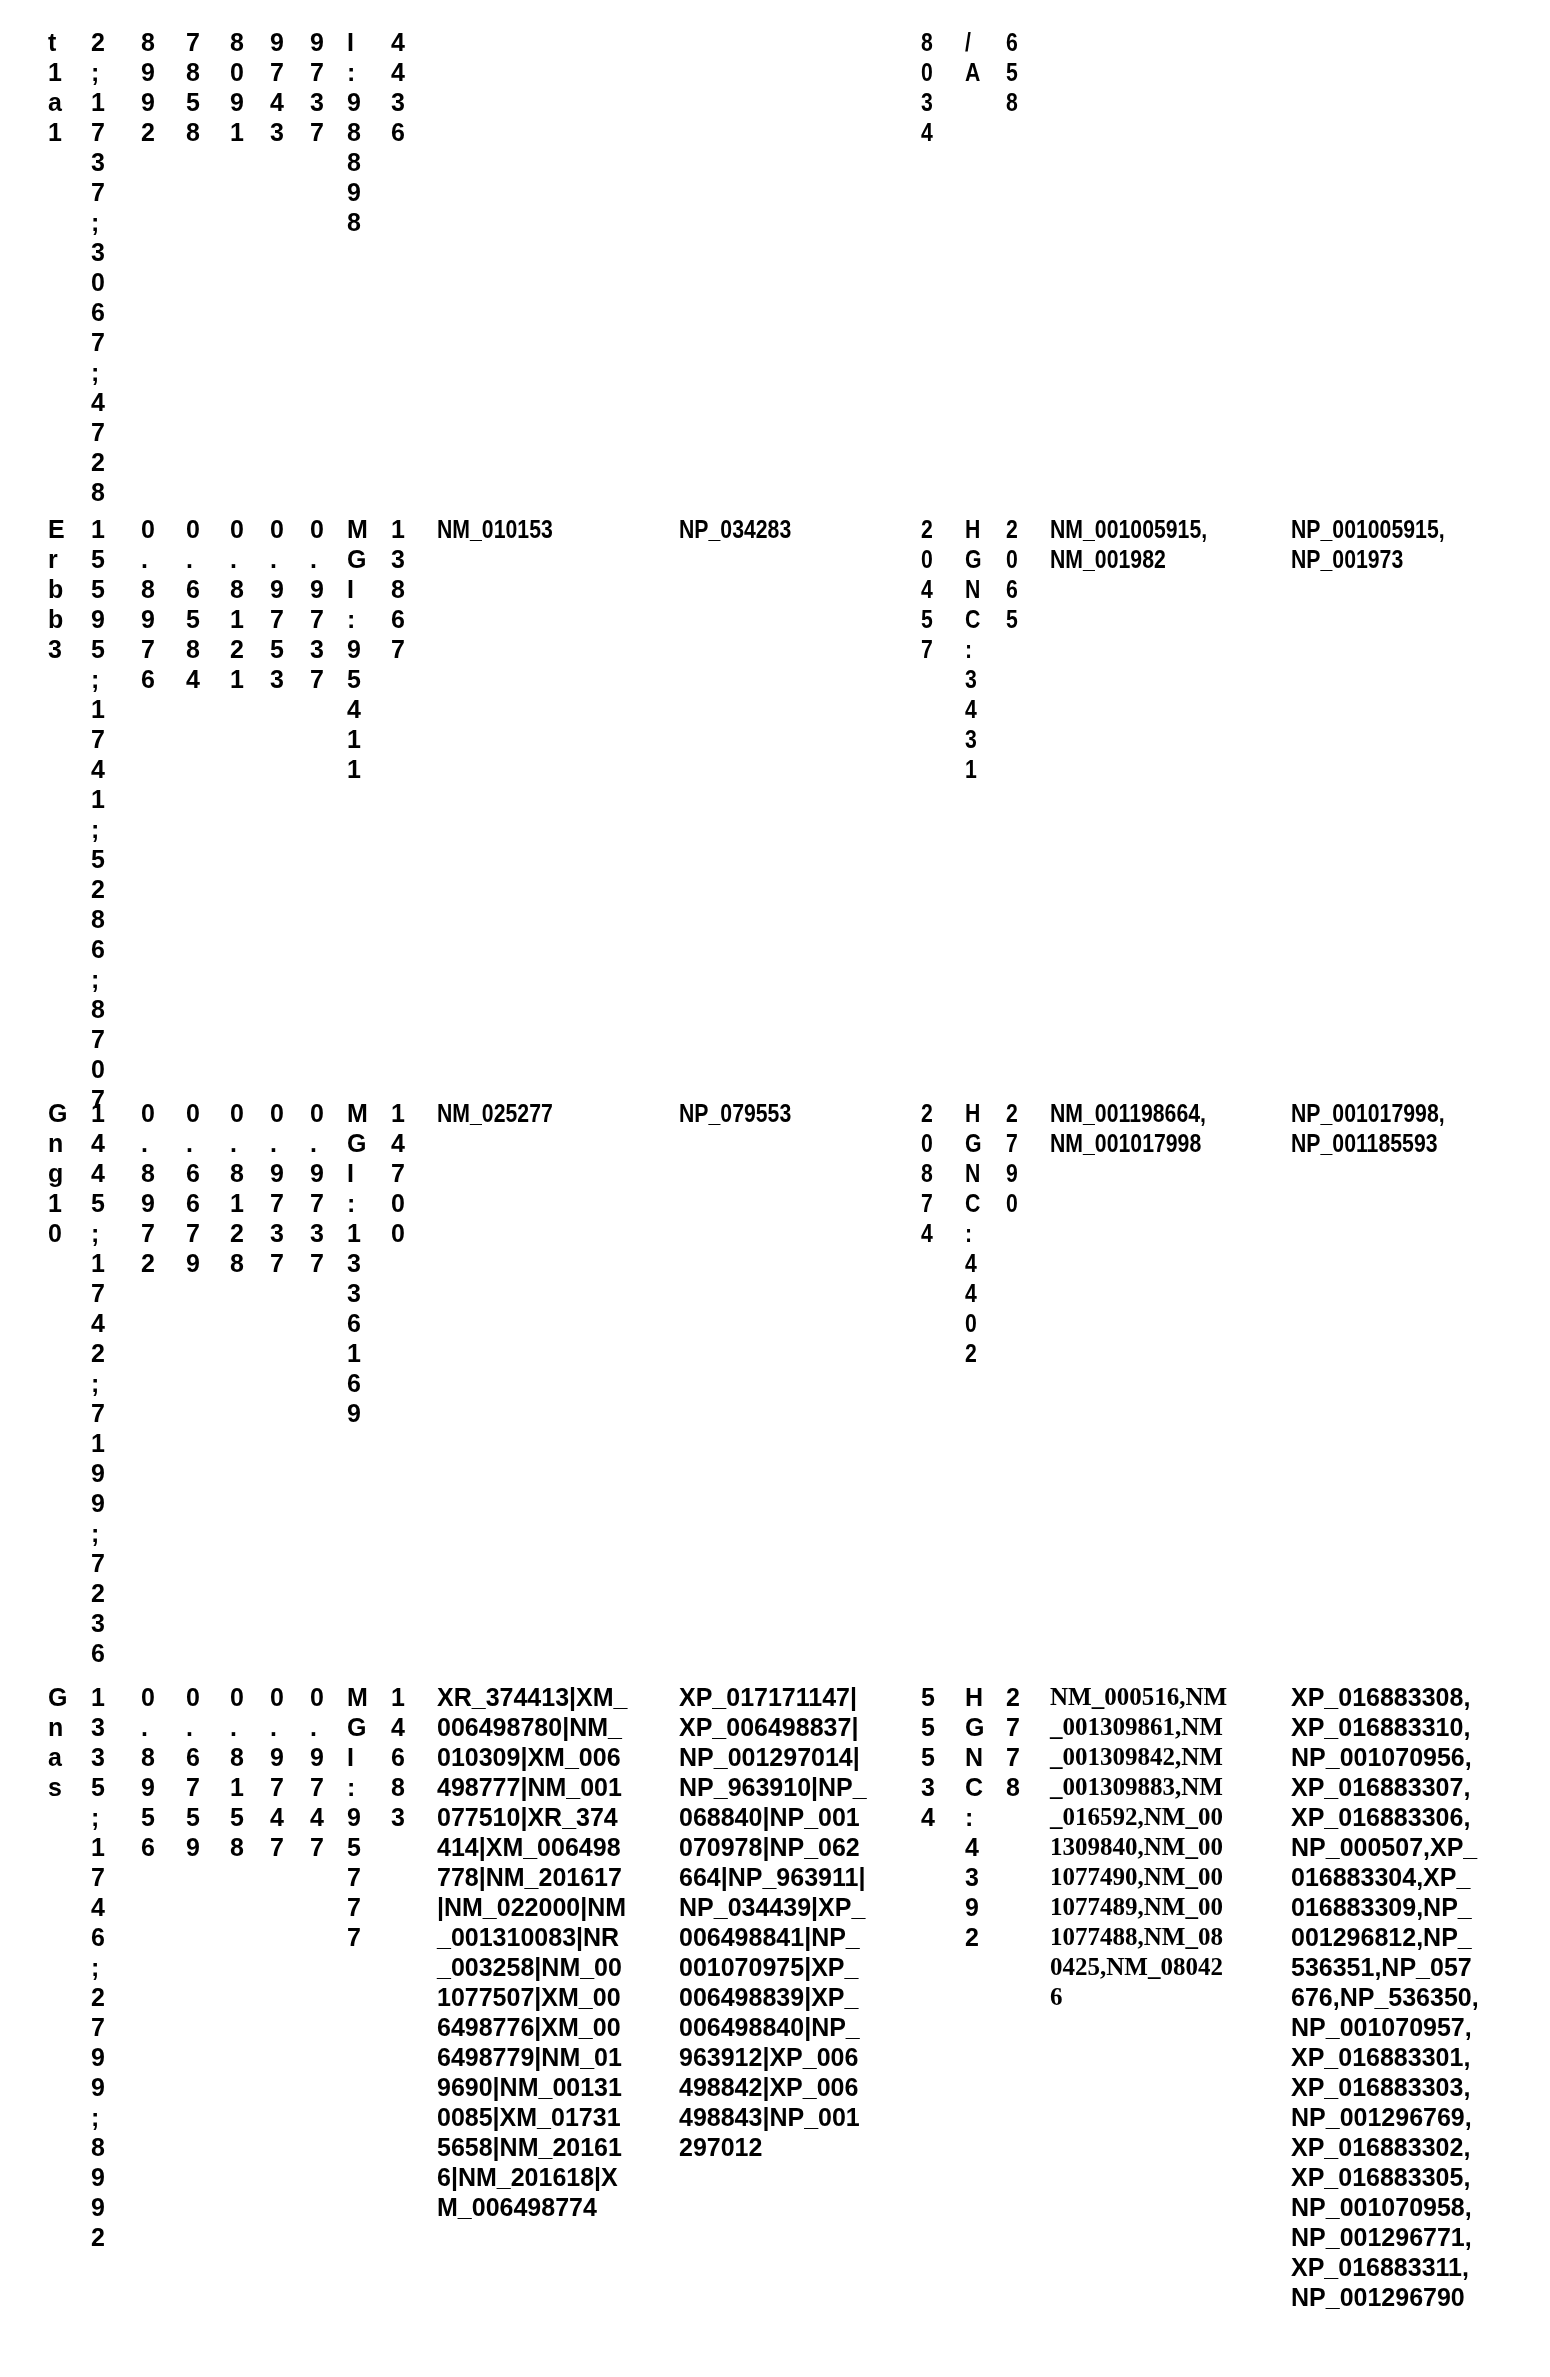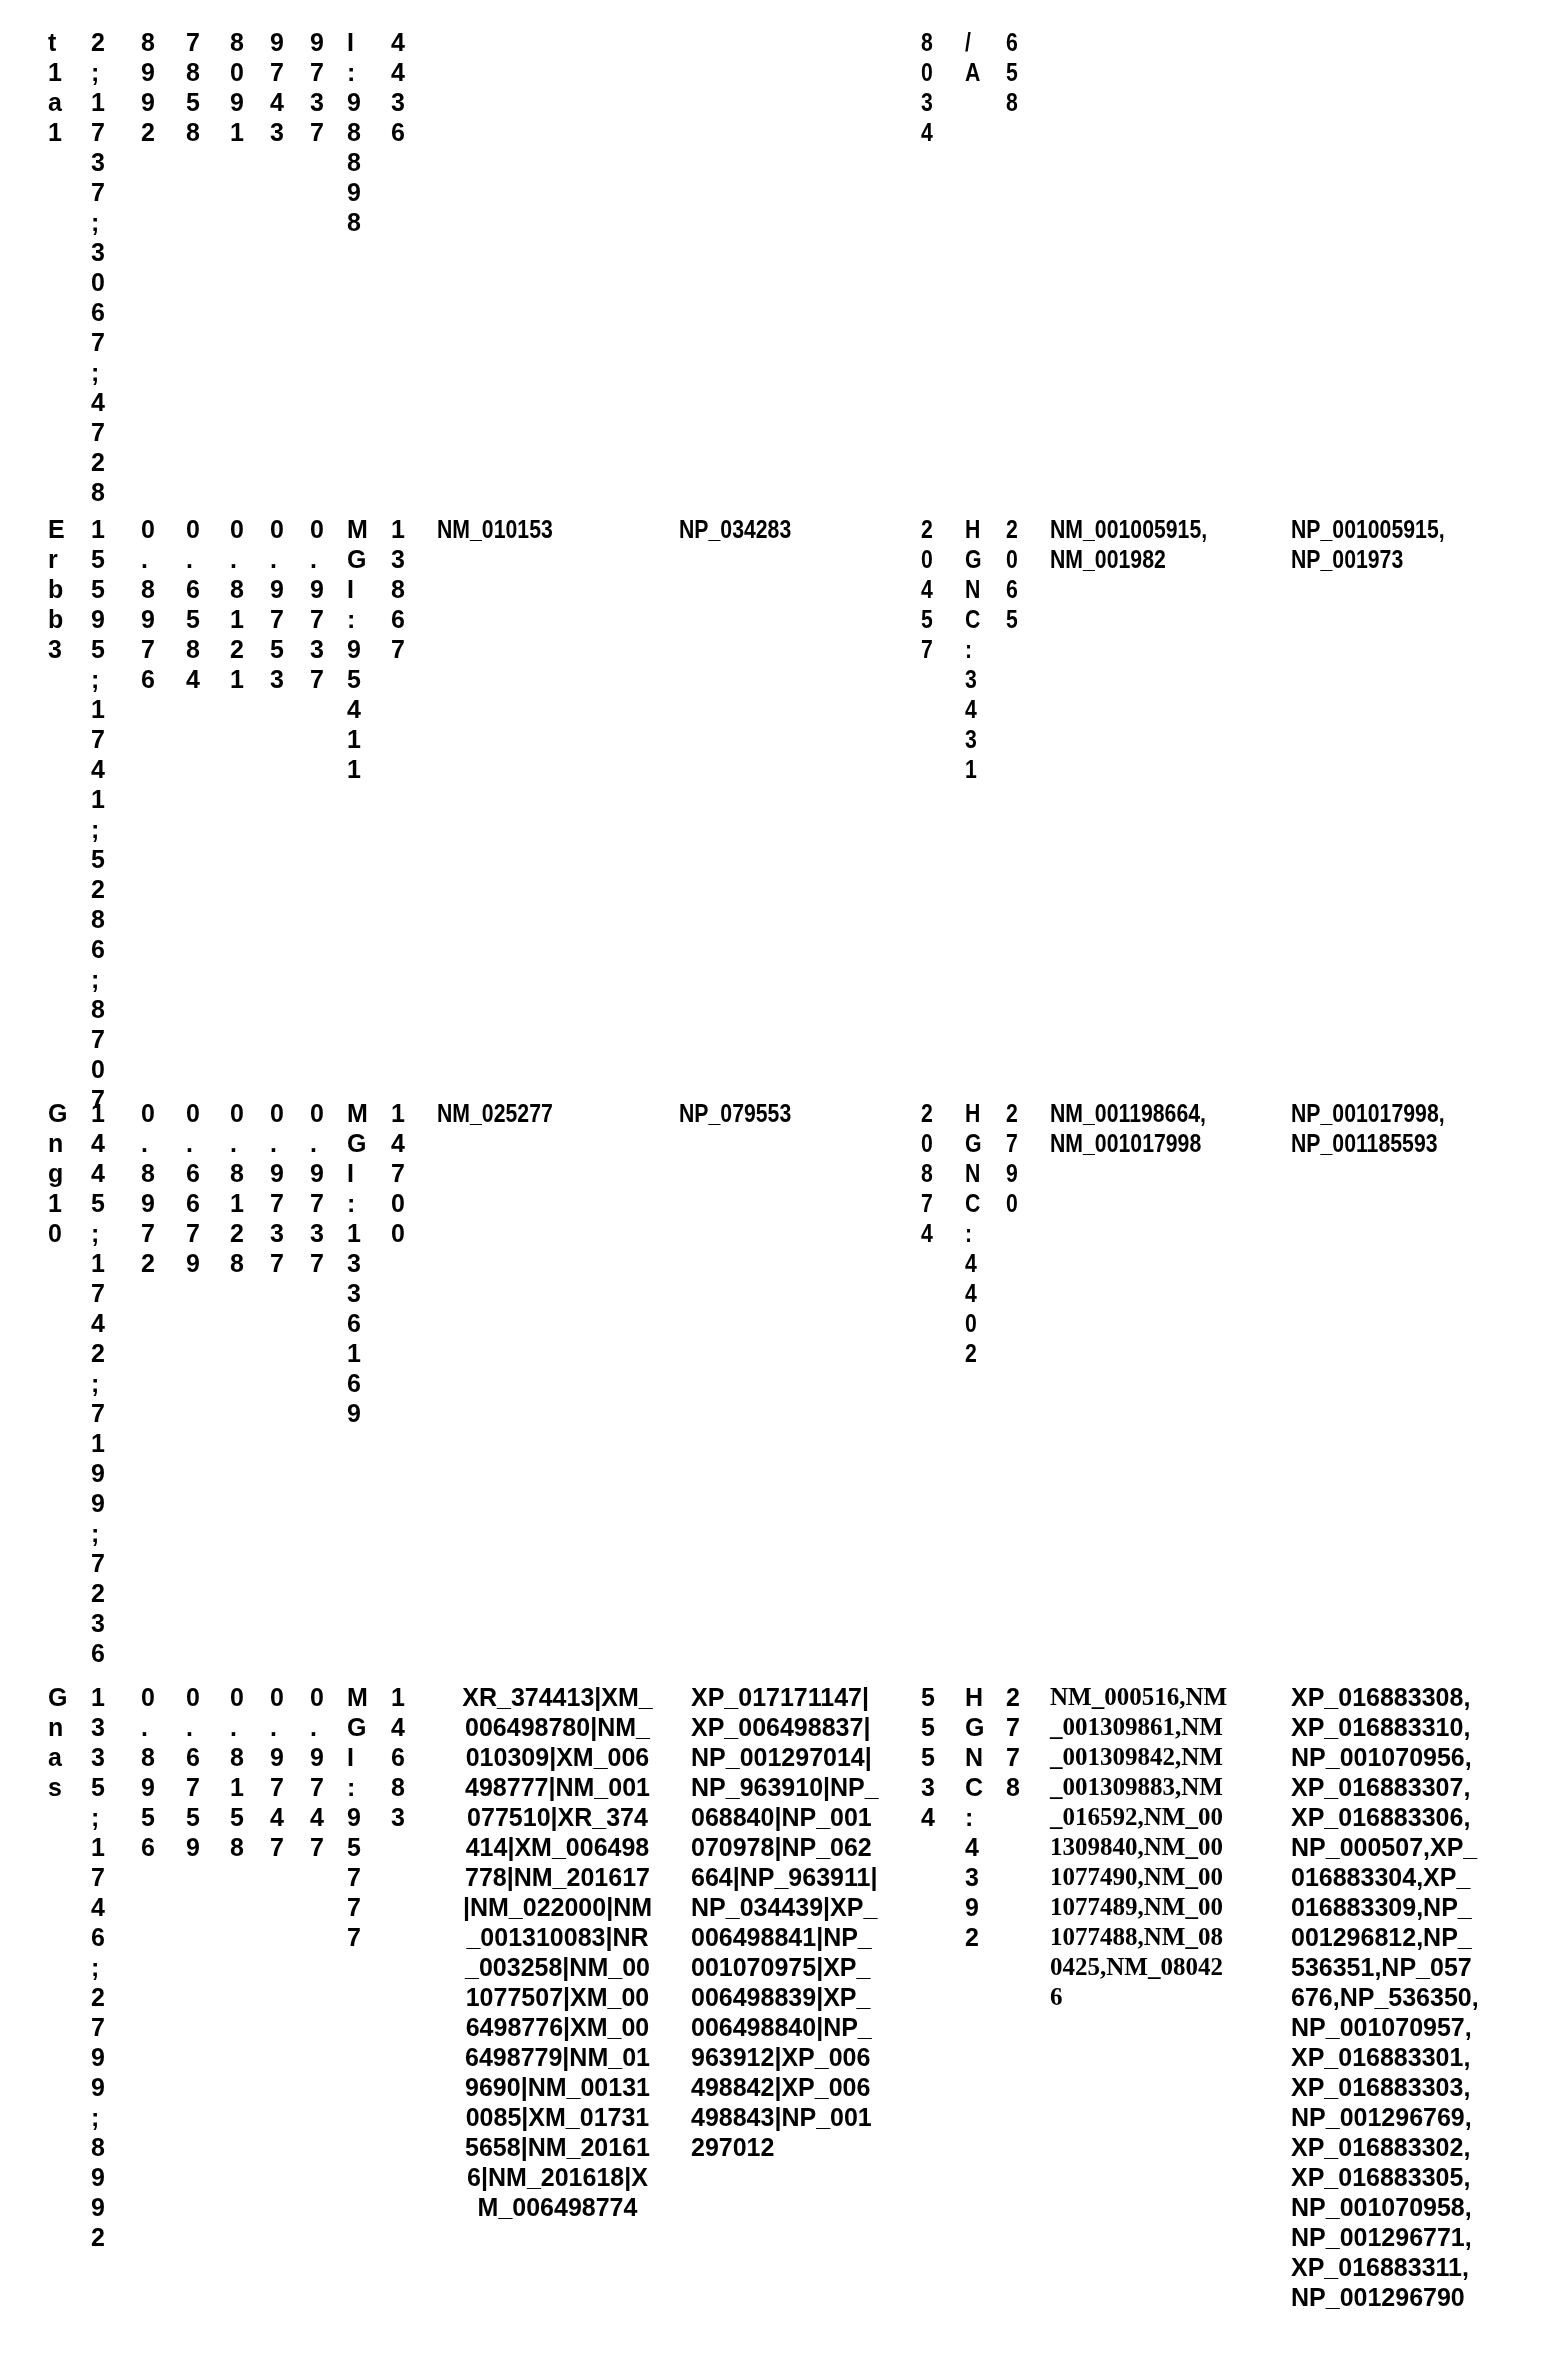--- a/index.html
+++ b/index.html
@@ -364,39 +364,39 @@
 9
 5
 7
 7
 7</div>
     <div class="cell narrow c-mez">1
 4
 6
 8
 3</div>
-    <div class="cell wide-mm c-mnm" style="width:241px;text-align:center;">XR_374413|XM_
+    <div class="cell wide-mm c-mnm" style="width:241px;">XR_374413|XM_
 006498780|NM_
 010309|XM_006
 498777|NM_001
 077510|XR_374
 414|XM_006498
 778|NM_201617
 |NM_022000|NM
 _001310083|NR
 _003258|NM_00
 1077507|XM_00
 6498776|XM_00
 6498779|NM_01
 9690|NM_00131
 0085|XM_01731
 5658|NM_20161
 6|NM_201618|X
 M_006498774</div>
-    <div class="cell wide-mm c-mnp" style="width:241px;margin-left:12px;">XP_017171147|
+    <div class="cell wide-mm c-mnp" style="width:241px;">XP_017171147|
 XP_006498837|
 NP_001297014|
 NP_963910|NP_
 068840|NP_001
 070978|NP_062
 664|NP_963911|
 NP_034439|XP_
 006498841|NP_
 001070975|XP_
 006498839|XP_

